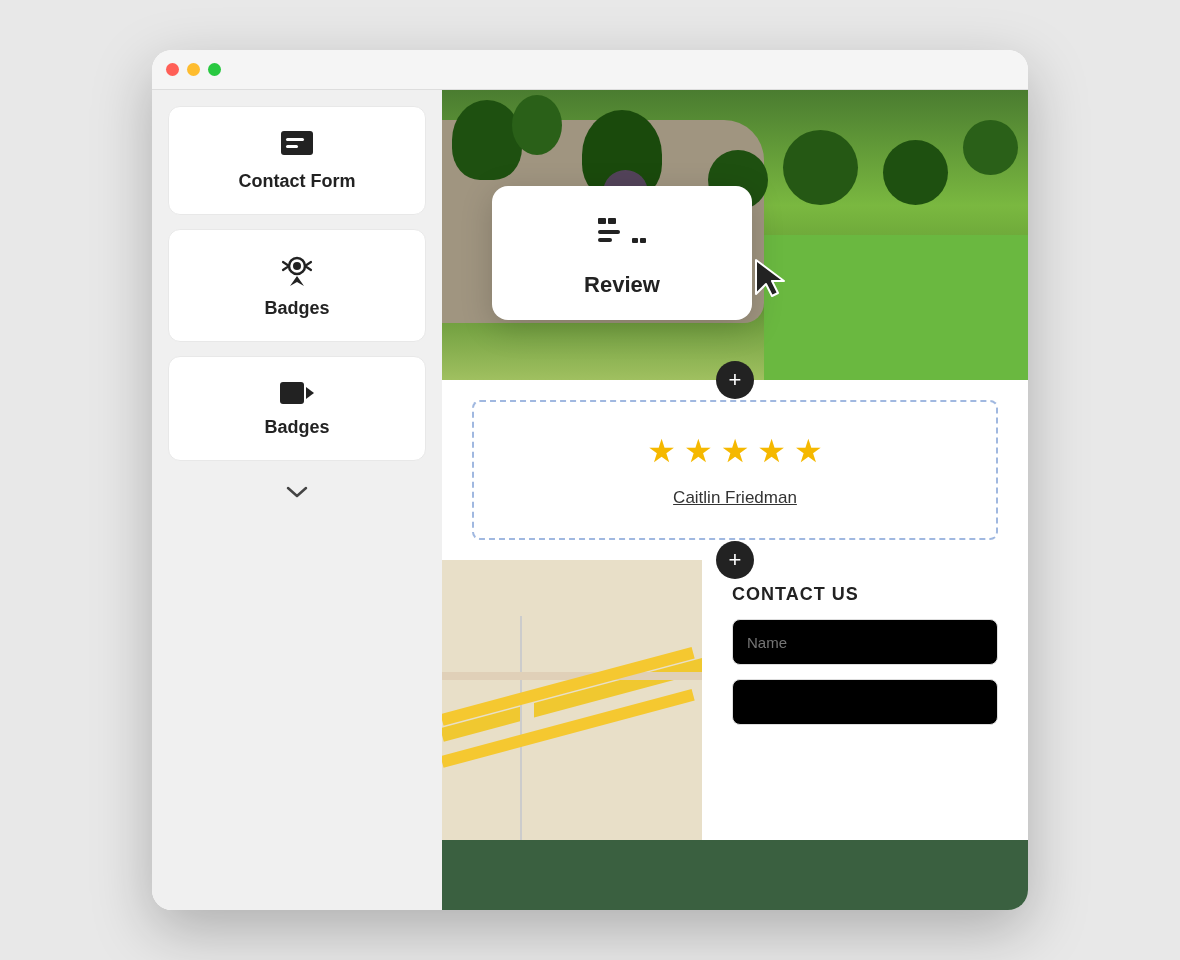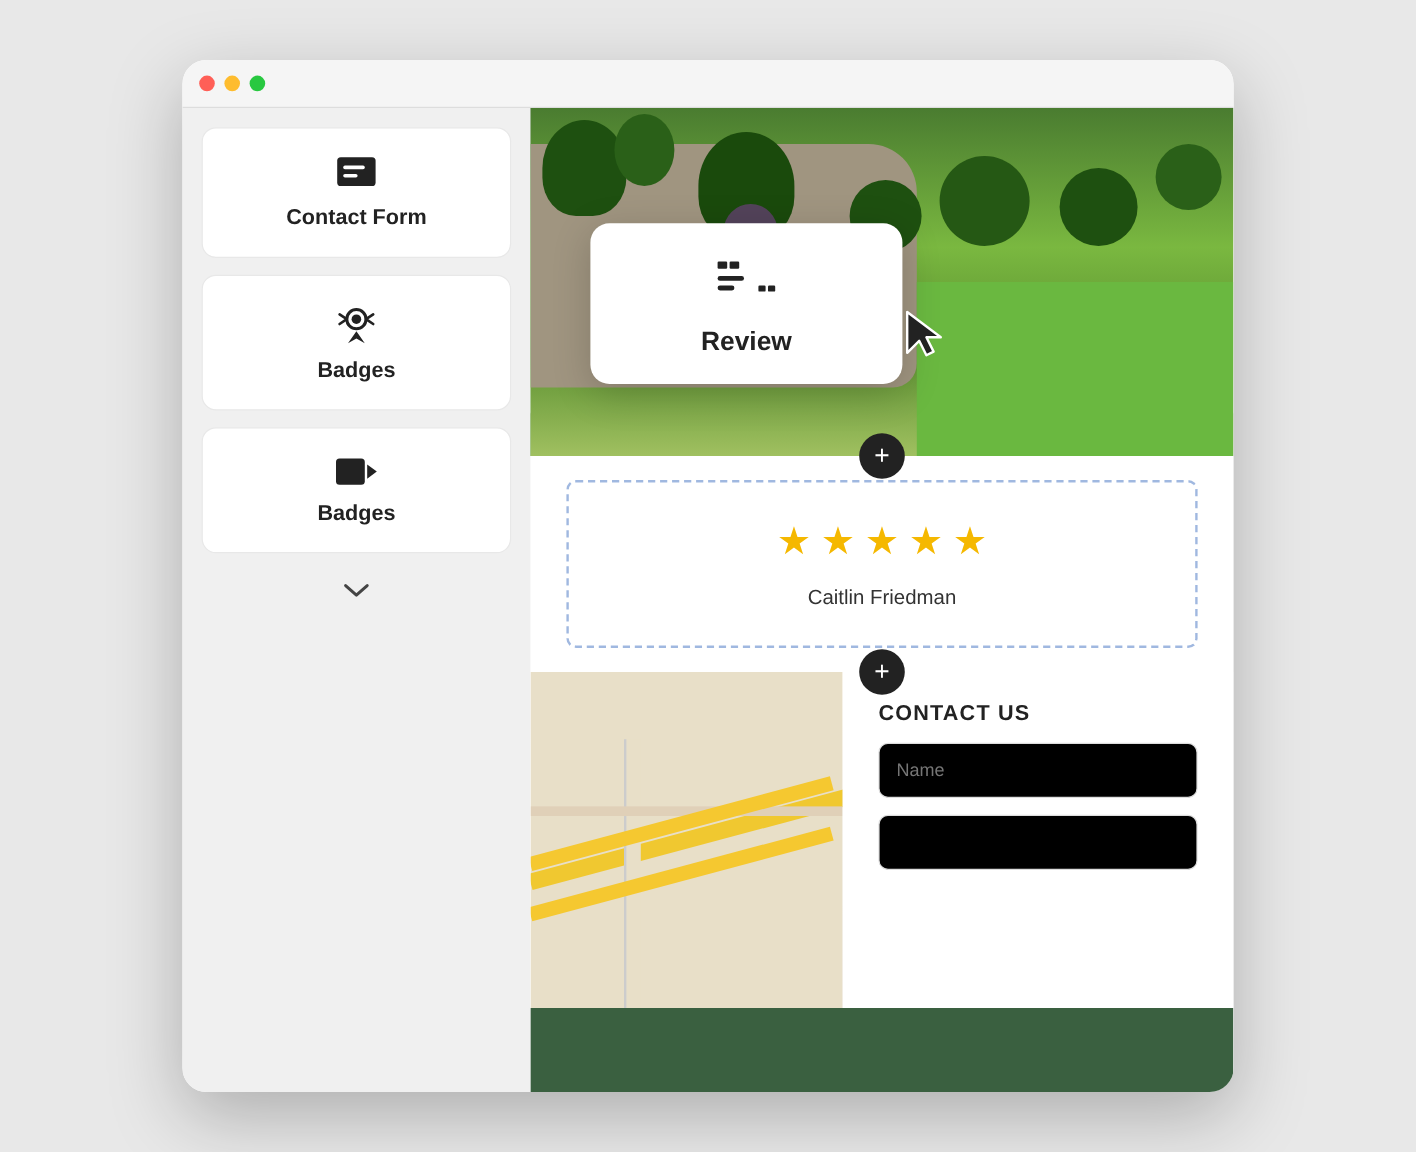--- a/index.html
+++ b/index.html
@@ -221,20 +221,21 @@
       font-size: 18px;
       color: #333;
       text-align: center;
       line-height: 1.55;
     }
 
     .review-author {
       font-size: 17px;
       color: #333;
       font-weight: 500;
+      text-decoration: underline;
     }
 
     
     .contact-section {
       flex: 1;
       display: flex;
       background: #fff;
       border-top: none;
       overflow: hidden;
       justify-content: flex-end;

